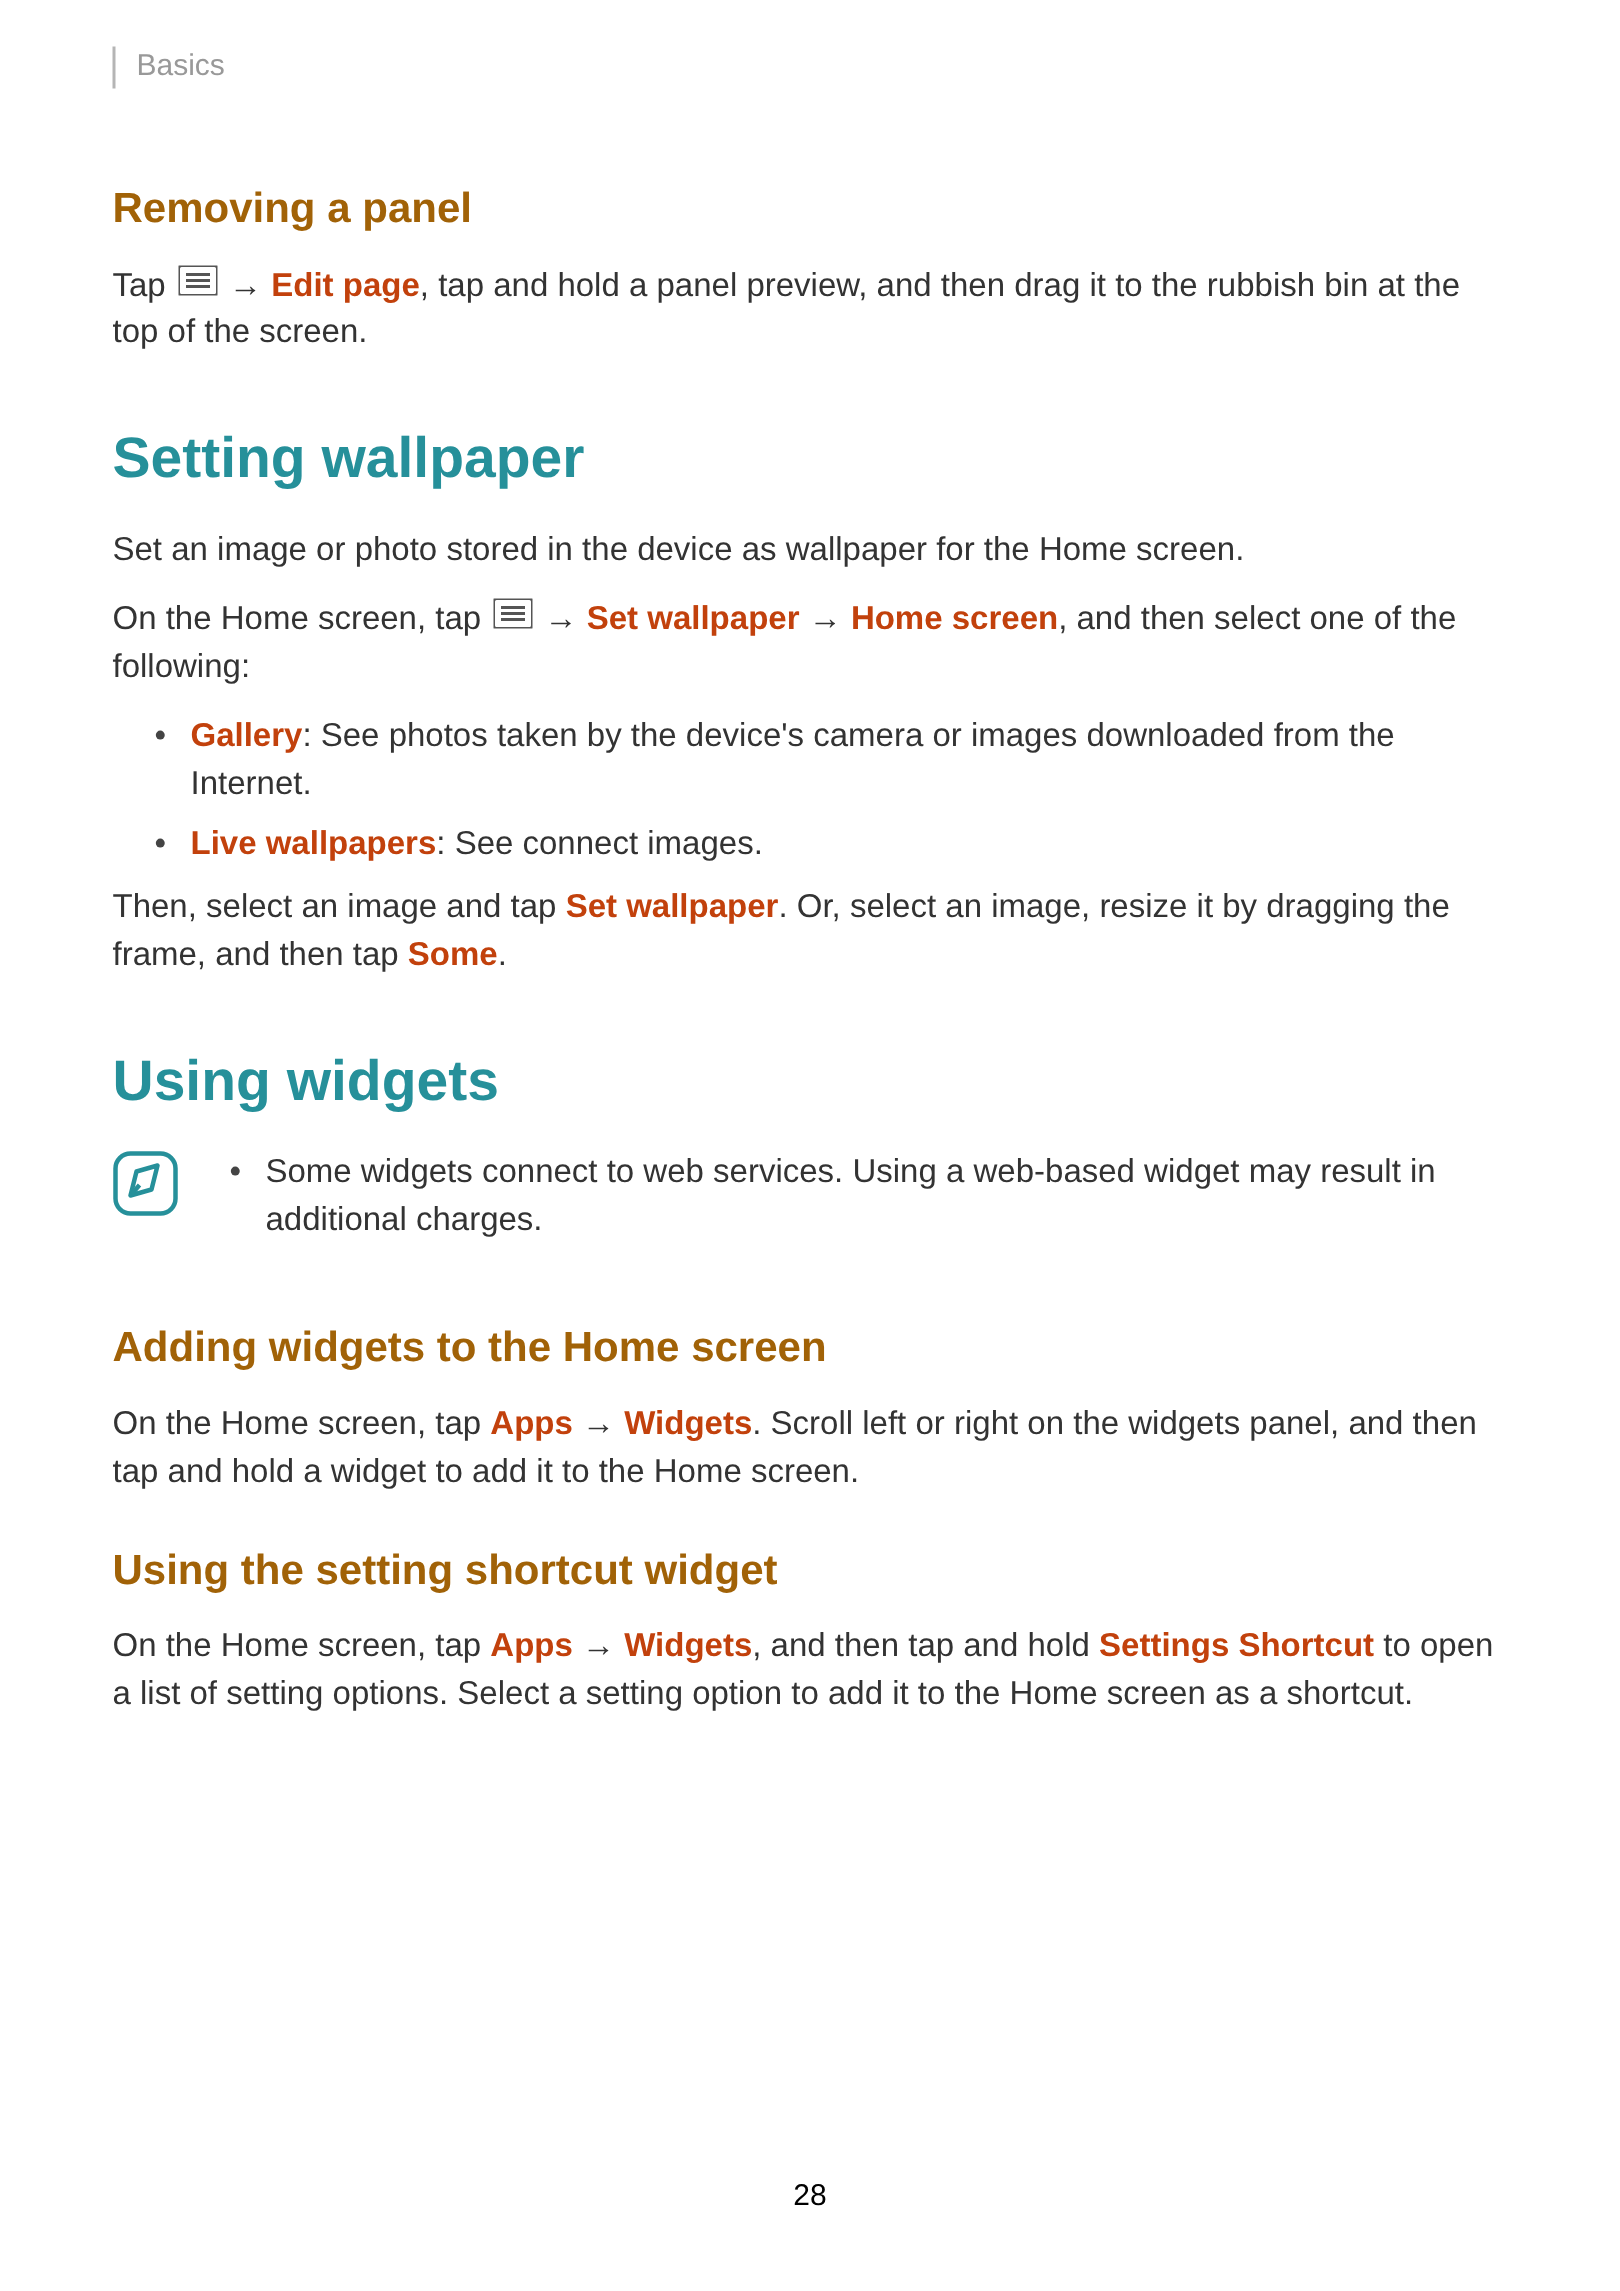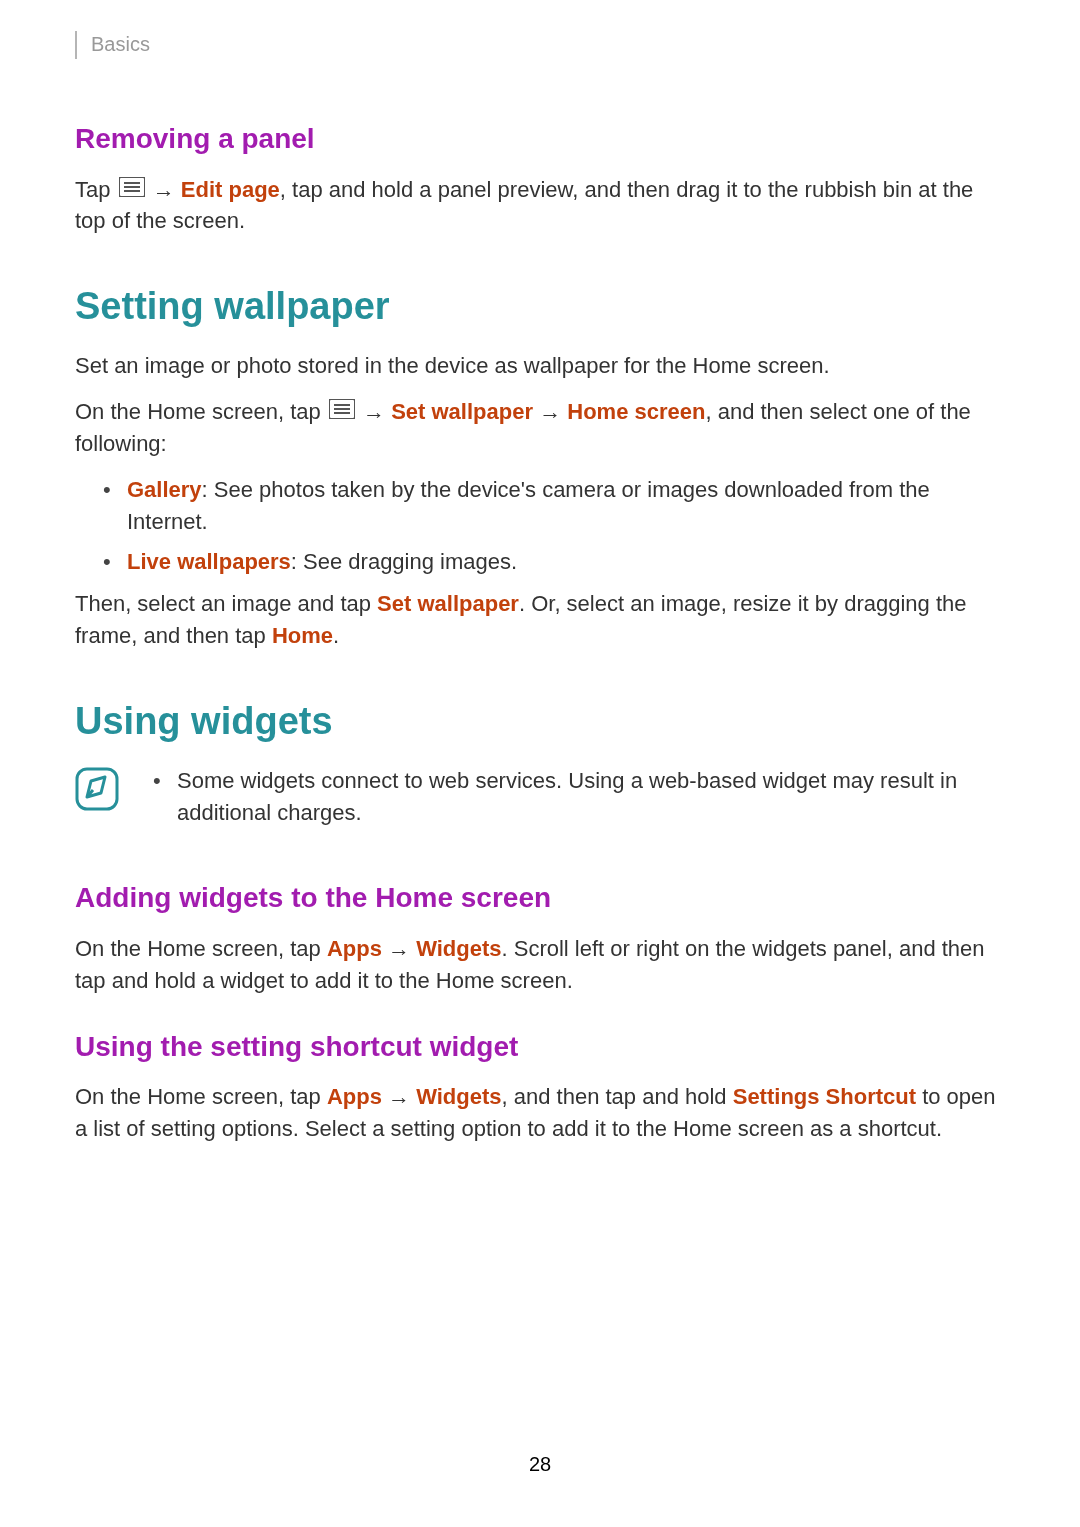--- a/index.html
+++ b/index.html
@@ -32,21 +32,21 @@
     margin-right: 14px;
   }
   .breadcrumb {
     color: #999;
     font-size: 20px;
     font-weight: 400;
   }
   h3.sub {
     font-size: 28px;
     font-weight: 700;
-    color: #a21caf;
+    color: #a16207;
     margin: 0 0 14px 0;
   }
   h2.section {
     font-size: 38px;
     font-weight: 700;
     color: #26909a;
     margin: 42px 0 16px 0;
   }
   p {
     margin: 0 0 14px 0;
@@ -155,26 +155,26 @@
     <span class="b">Set wallpaper</span>
     <span> → </span>
     <span class="b">Home screen</span><span>, and then select one of the following:</span>
   </p>
 
   <ul class="bullets">
     <li>
       <span class="b">Gallery</span><span>: See photos taken by the device's camera or images downloaded from the Internet.</span>
     </li>
     <li>
-      <span class="b">Live wallpapers</span><span>: See dragging images.</span>
+      <span class="b">Live wallpapers</span><span>: See connect images.</span>
     </li>
   </ul>
 
   <p>
-    <span>Then, select an image and tap </span><span class="b">Set wallpaper</span><span>. Or, select an image, resize it by dragging the frame, and then tap </span><span class="b">Home</span><span>.</span>
+    <span>Then, select an image and tap </span><span class="b">Set wallpaper</span><span>. Or, select an image, resize it by dragging the frame, and then tap </span><span class="b">Some</span><span>.</span>
   </p>
 
   <h2 class="section">Using widgets</h2>
 
   <div class="note-row">
     <div class="note-icon">
       <svg width="44" height="44" viewBox="0 0 44 44">
         <rect x="2" y="2" width="40" height="40" rx="10" fill="none" stroke="#26909a" stroke-width="3"></rect>
         <path d="M 12 30 L 16 14 L 30 10 L 26 26 Z" fill="none" stroke="#26909a" stroke-width="3" stroke-linejoin="round"></path>
         <line x1="12" y1="30" x2="18" y2="23" stroke="#26909a" stroke-width="3"></line>

